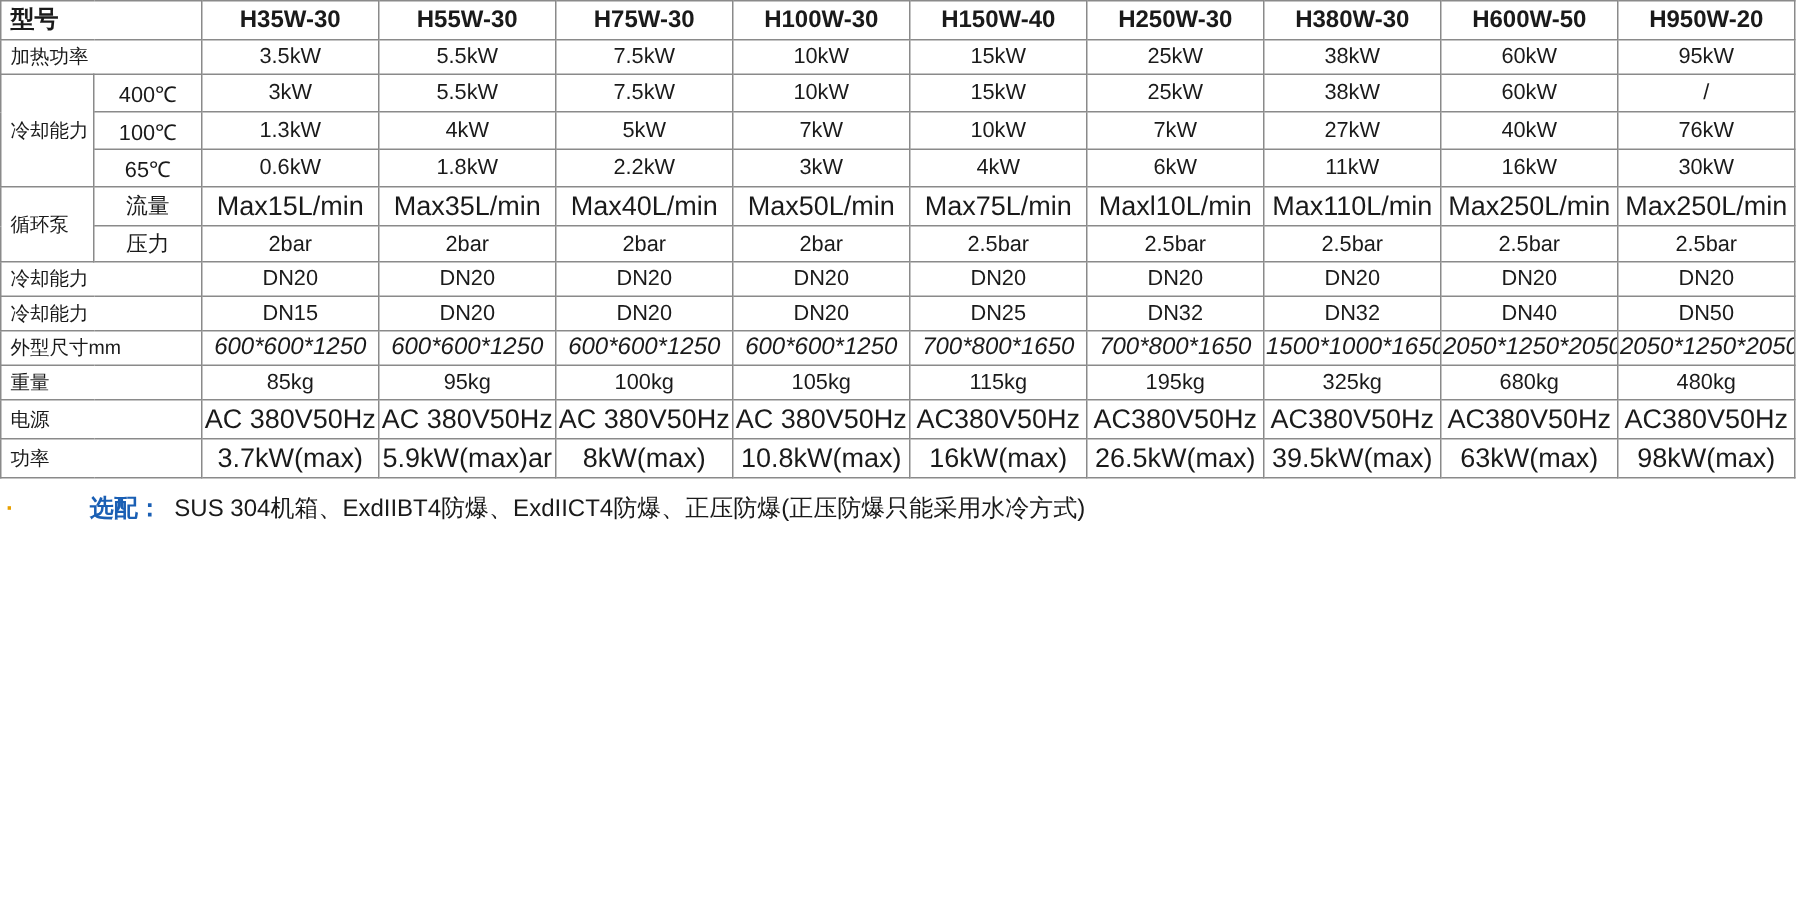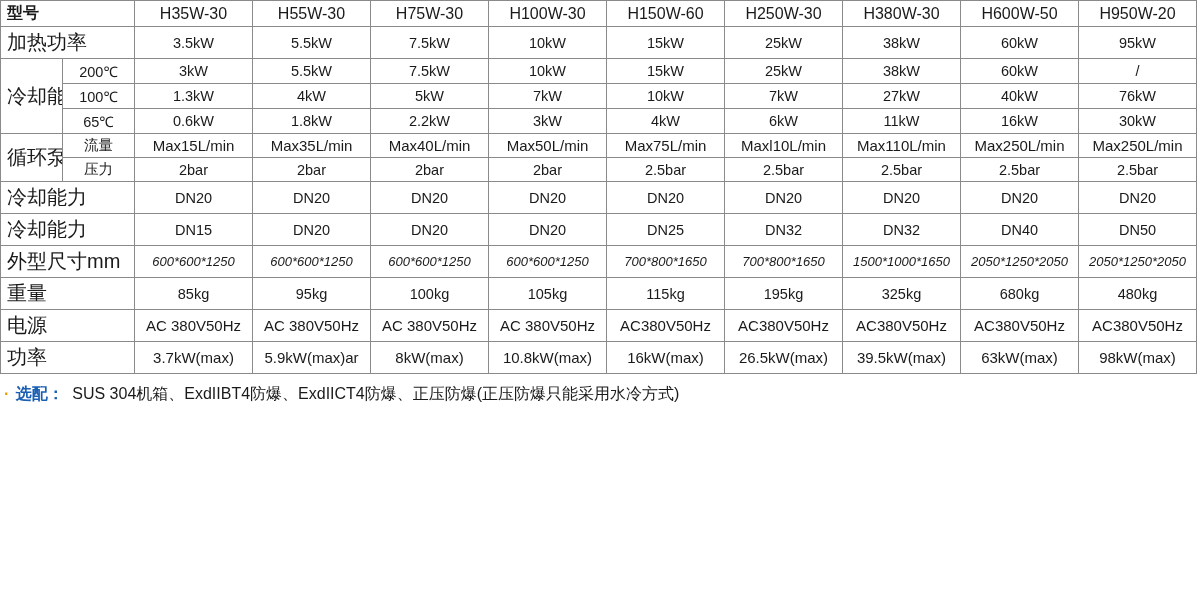--- a/index.html
+++ b/index.html
@@ -24,53 +24,54 @@
     border: 1px solid #8a8a8a;
     text-align: center;
     vertical-align: middle;
     padding: 2px 1px;
     white-space: nowrap;
     overflow: hidden;
   }
   #spec-table td.rowlabel {
     text-align: left;
     padding-left: 6px;
-    font-size: 20px;
+    font-size: 13px;
   }
   #spec-table td.sublabel {
     text-align: center;
     font-size: 14.5px;
   }
   #spec-table tr.header td {
-    font-weight: normal;
+    font-weight: bold;
     font-size: 16px;
   }
   #spec-table tr.header td.rowlabel {
     font-weight: bold;
   }
   .col-label { width: 62px; }
   .col-sub { width: 72px; }
   .col-model { width: 118px; }
-  .dims td.data { font-size: 13px; font-style: italic; }
-  .small td.data { font-size: 15px; }
+  .dims td.data { font-size: 16px; font-style: italic; }
+  .small td.data { font-size: 18px; }
   .footnote {
     padding: 10px 4px 0 4px;
     font-size: 16px;
     color: #1a1a1a;
     white-space: nowrap;
   }
   .footnote .bullet {
     color: #e8a000;
     font-weight: bold;
     margin-right: 2px;
   }
   .footnote .opt-label {
     font-weight: bold;
     color: #1a5fb4;
     margin-right: 4px;
+    margin-left: 44px;
   }
 </style>
 </head>
 <body>
 
 <table id="spec-table">
   <colgroup>
     <col class="col-label">
     <col class="col-sub">
     <col class="col-model">
@@ -83,21 +84,21 @@
       <col class="col-model">
       <col class="col-model">
   </colgroup>
   <tbody>
     <tr class="header">
       <td class="rowlabel" colspan="2">型号</td>
       <td>H35W-30</td>
       <td>H55W-30</td>
       <td>H75W-30</td>
       <td>H100W-30</td>
-      <td>H150W-60</td>
+      <td>H150W-40</td>
       <td>H250W-30</td>
       <td>H380W-30</td>
       <td>H600W-50</td>
       <td>H950W-20</td>
     </tr>
 
     <tr>
       <td class="rowlabel" colspan="2">加热功率</td>
       <td class="data">3.5kW</td>
       <td class="data">5.5kW</td>
@@ -105,21 +106,21 @@
       <td class="data">10kW</td>
       <td class="data">15kW</td>
       <td class="data">25kW</td>
       <td class="data">38kW</td>
       <td class="data">60kW</td>
       <td class="data">95kW</td>
     </tr>
 
     <tr>
       <td class="rowlabel" rowspan="3">冷却能力</td>
-      <td class="sublabel">200℃</td>
+      <td class="sublabel">400℃</td>
       <td class="data">3kW</td>
       <td class="data">5.5kW</td>
       <td class="data">7.5kW</td>
       <td class="data">10kW</td>
       <td class="data">15kW</td>
       <td class="data">25kW</td>
       <td class="data">38kW</td>
       <td class="data">60kW</td>
       <td class="data">/</td>
     </tr>

